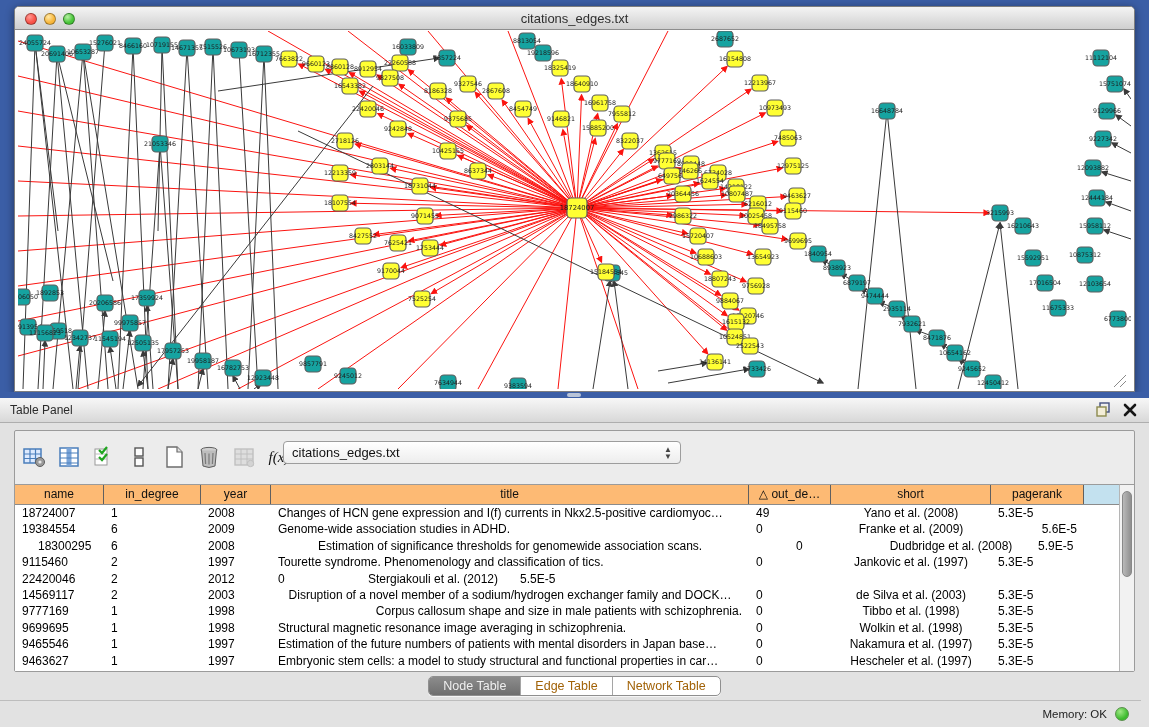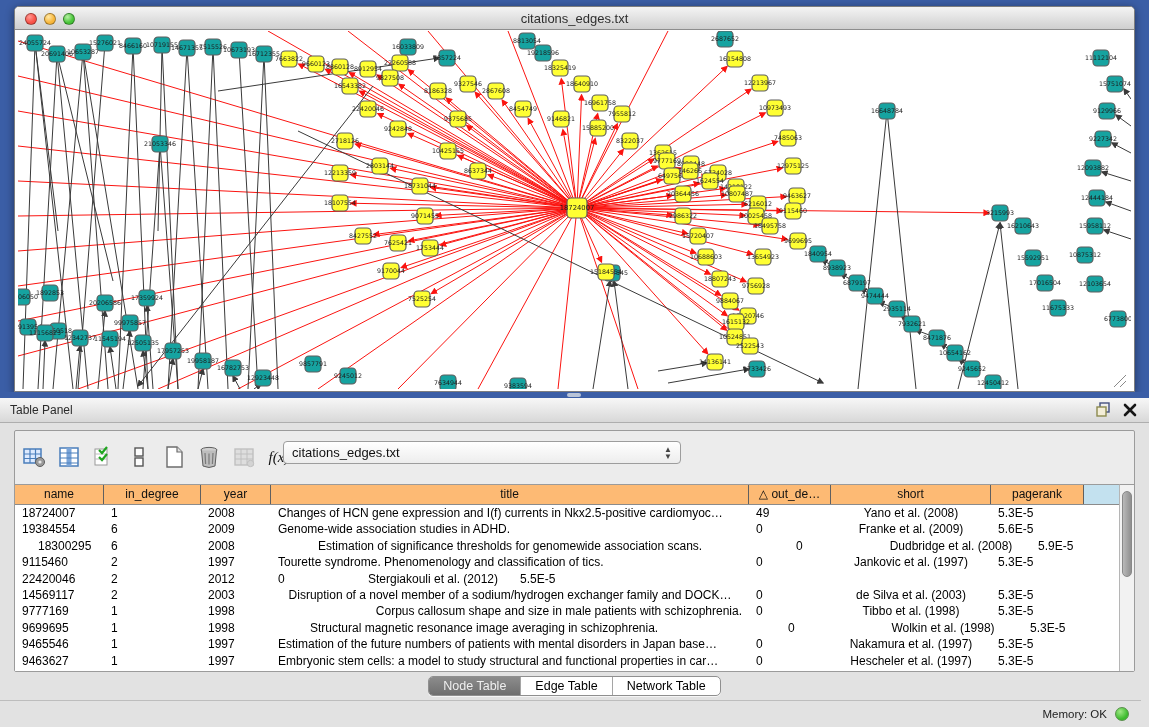--- a/index.html
+++ b/index.html
@@ -55,21 +55,21 @@
   .td { font-size:12px; color:#000; line-height:16px; padding:0 7px; overflow:hidden; white-space:nowrap;
         flex:0 0 auto; }
   .vscroll { position:absolute; right:0; top:53px; bottom:0; width:15px; background:#f2f2f2; border-left:1px solid #b5b5b5; border-top:1px solid #9b9b9b;}
   .thumb { position:absolute; left:2px; top:6px; width:10px; height:86px; border-radius:5px;
            background:linear-gradient(90deg,#b9b9b9,#8f8f8f); border:1px solid #888; }
 
   
   .tabbar { position:absolute; left:0; right:0; top:278px; display:flex; justify-content:center; }
   .seg { display:flex; border:1px solid #8f8f8f; border-radius:5px; overflow:hidden; background:#fff;
          box-shadow:0 1px 0 rgba(255,255,255,.7); height:20px; }
-  .seg .tab { font-size:12.5px; padding:0 14px; line-height:19px; color:#000000; border-right:1px solid #a5a5a5; }
+  .seg .tab { font-size:12.5px; padding:0 14px; line-height:19px; color:#a16207; border-right:1px solid #a5a5a5; }
   .seg .tab:last-child { border-right:none; }
   .seg .tab.active { background:linear-gradient(#8c8c8c,#6f6f6f); color:#efefef; }
 
   
   .statusbar { position:absolute; left:0; right:8px; bottom:0; height:27px; border-top:1px solid #bdbdbd;
                background:#e2e2e2; }
   .mem { position:absolute; right:34px; top:7px; font-size:11.5px; color:#222; }
   .memdot { position:absolute; right:12px; top:6px; width:14px; height:14px; border-radius:50%;
             border:1px solid #57904a; background:radial-gradient(circle at 35% 30%, #9fe884, #3dbb2e 65%); }
 </style>
@@ -618,21 +618,21 @@
             <div class="td" style="width: 160px; text-align: center;">Yano et al. (2008)</div>
             <div class="td" style="width: 93px; text-align: left;">5.3E-5</div>
           </div>
           <div class="tr">
             <div class="td" style="width: 89px; text-align: left;">19384554</div>
             <div class="td" style="width: 97px; text-align: left;">6</div>
             <div class="td" style="width: 70px; text-align: left;">2009</div>
             <div class="td" style="width: 478px; text-align: left;">Genome-wide association studies in ADHD.</div>
             <div class="td" style="width: 82px; text-align: left;">0</div>
             <div class="td" style="width: 160px; text-align: center;">Franke et al. (2009)</div>
-            <div class="td" style="width: 93px; text-align: left;">5.6E-5</div>
+            <div class="td" style="width: 93px; text-align: right;">5.6E-5</div>
           </div>
           <div class="tr">
             <div class="td" style="width: 89px; text-align: left; padding-left: 23px;">18300295</div>
             <div class="td" style="width: 97px; text-align: left;">6</div>
             <div class="td" style="width: 70px; text-align: left;">2008</div>
             <div class="td" style="width: 478px; text-align: left; margin-left: 40px;">Estimation of significance thresholds for genomewide association scans.</div>
             <div class="td" style="width: 82px; text-align: left;">0</div>
             <div class="td" style="width: 160px; text-align: center;">Dudbridge et al. (2008)</div>
             <div class="td" style="width: 93px; text-align: left;">5.9E-5</div>
           </div>
@@ -668,21 +668,21 @@
             <div class="td" style="width: 70px; text-align: left;">1998</div>
             <div class="td" style="width: 478px; text-align: right;">Corpus callosum shape and size in male patients with schizophrenia.</div>
             <div class="td" style="width: 82px; text-align: left;">0</div>
             <div class="td" style="width: 160px; text-align: center;">Tibbo et al. (1998)</div>
             <div class="td" style="width: 93px; text-align: left;">5.3E-5</div>
           </div>
           <div class="tr">
             <div class="td" style="width: 89px; text-align: left;">9699695</div>
             <div class="td" style="width: 97px; text-align: left;">1</div>
             <div class="td" style="width: 70px; text-align: left;">1998</div>
-            <div class="td" style="width: 478px; text-align: left; margin-left: 32px;">Structural magnetic resonance image averaging in schizophrenia.</div>
+            <div class="td" style="width: 478px; text-align: left;">Structural magnetic resonance image averaging in schizophrenia.</div>
             <div class="td" style="width: 82px; text-align: left;">0</div>
             <div class="td" style="width: 160px; text-align: center;">Wolkin et al. (1998)</div>
             <div class="td" style="width: 93px; text-align: left;">5.3E-5</div>
           </div>
           <div class="tr">
             <div class="td" style="width: 89px; text-align: left;">9465546</div>
             <div class="td" style="width: 97px; text-align: left;">1</div>
             <div class="td" style="width: 70px; text-align: left;">1997</div>
             <div class="td" style="width: 478px; text-align: left;">Estimation of the future numbers of patients with mental disorders in Japan base…</div>
             <div class="td" style="width: 82px; text-align: left;">0</div>

